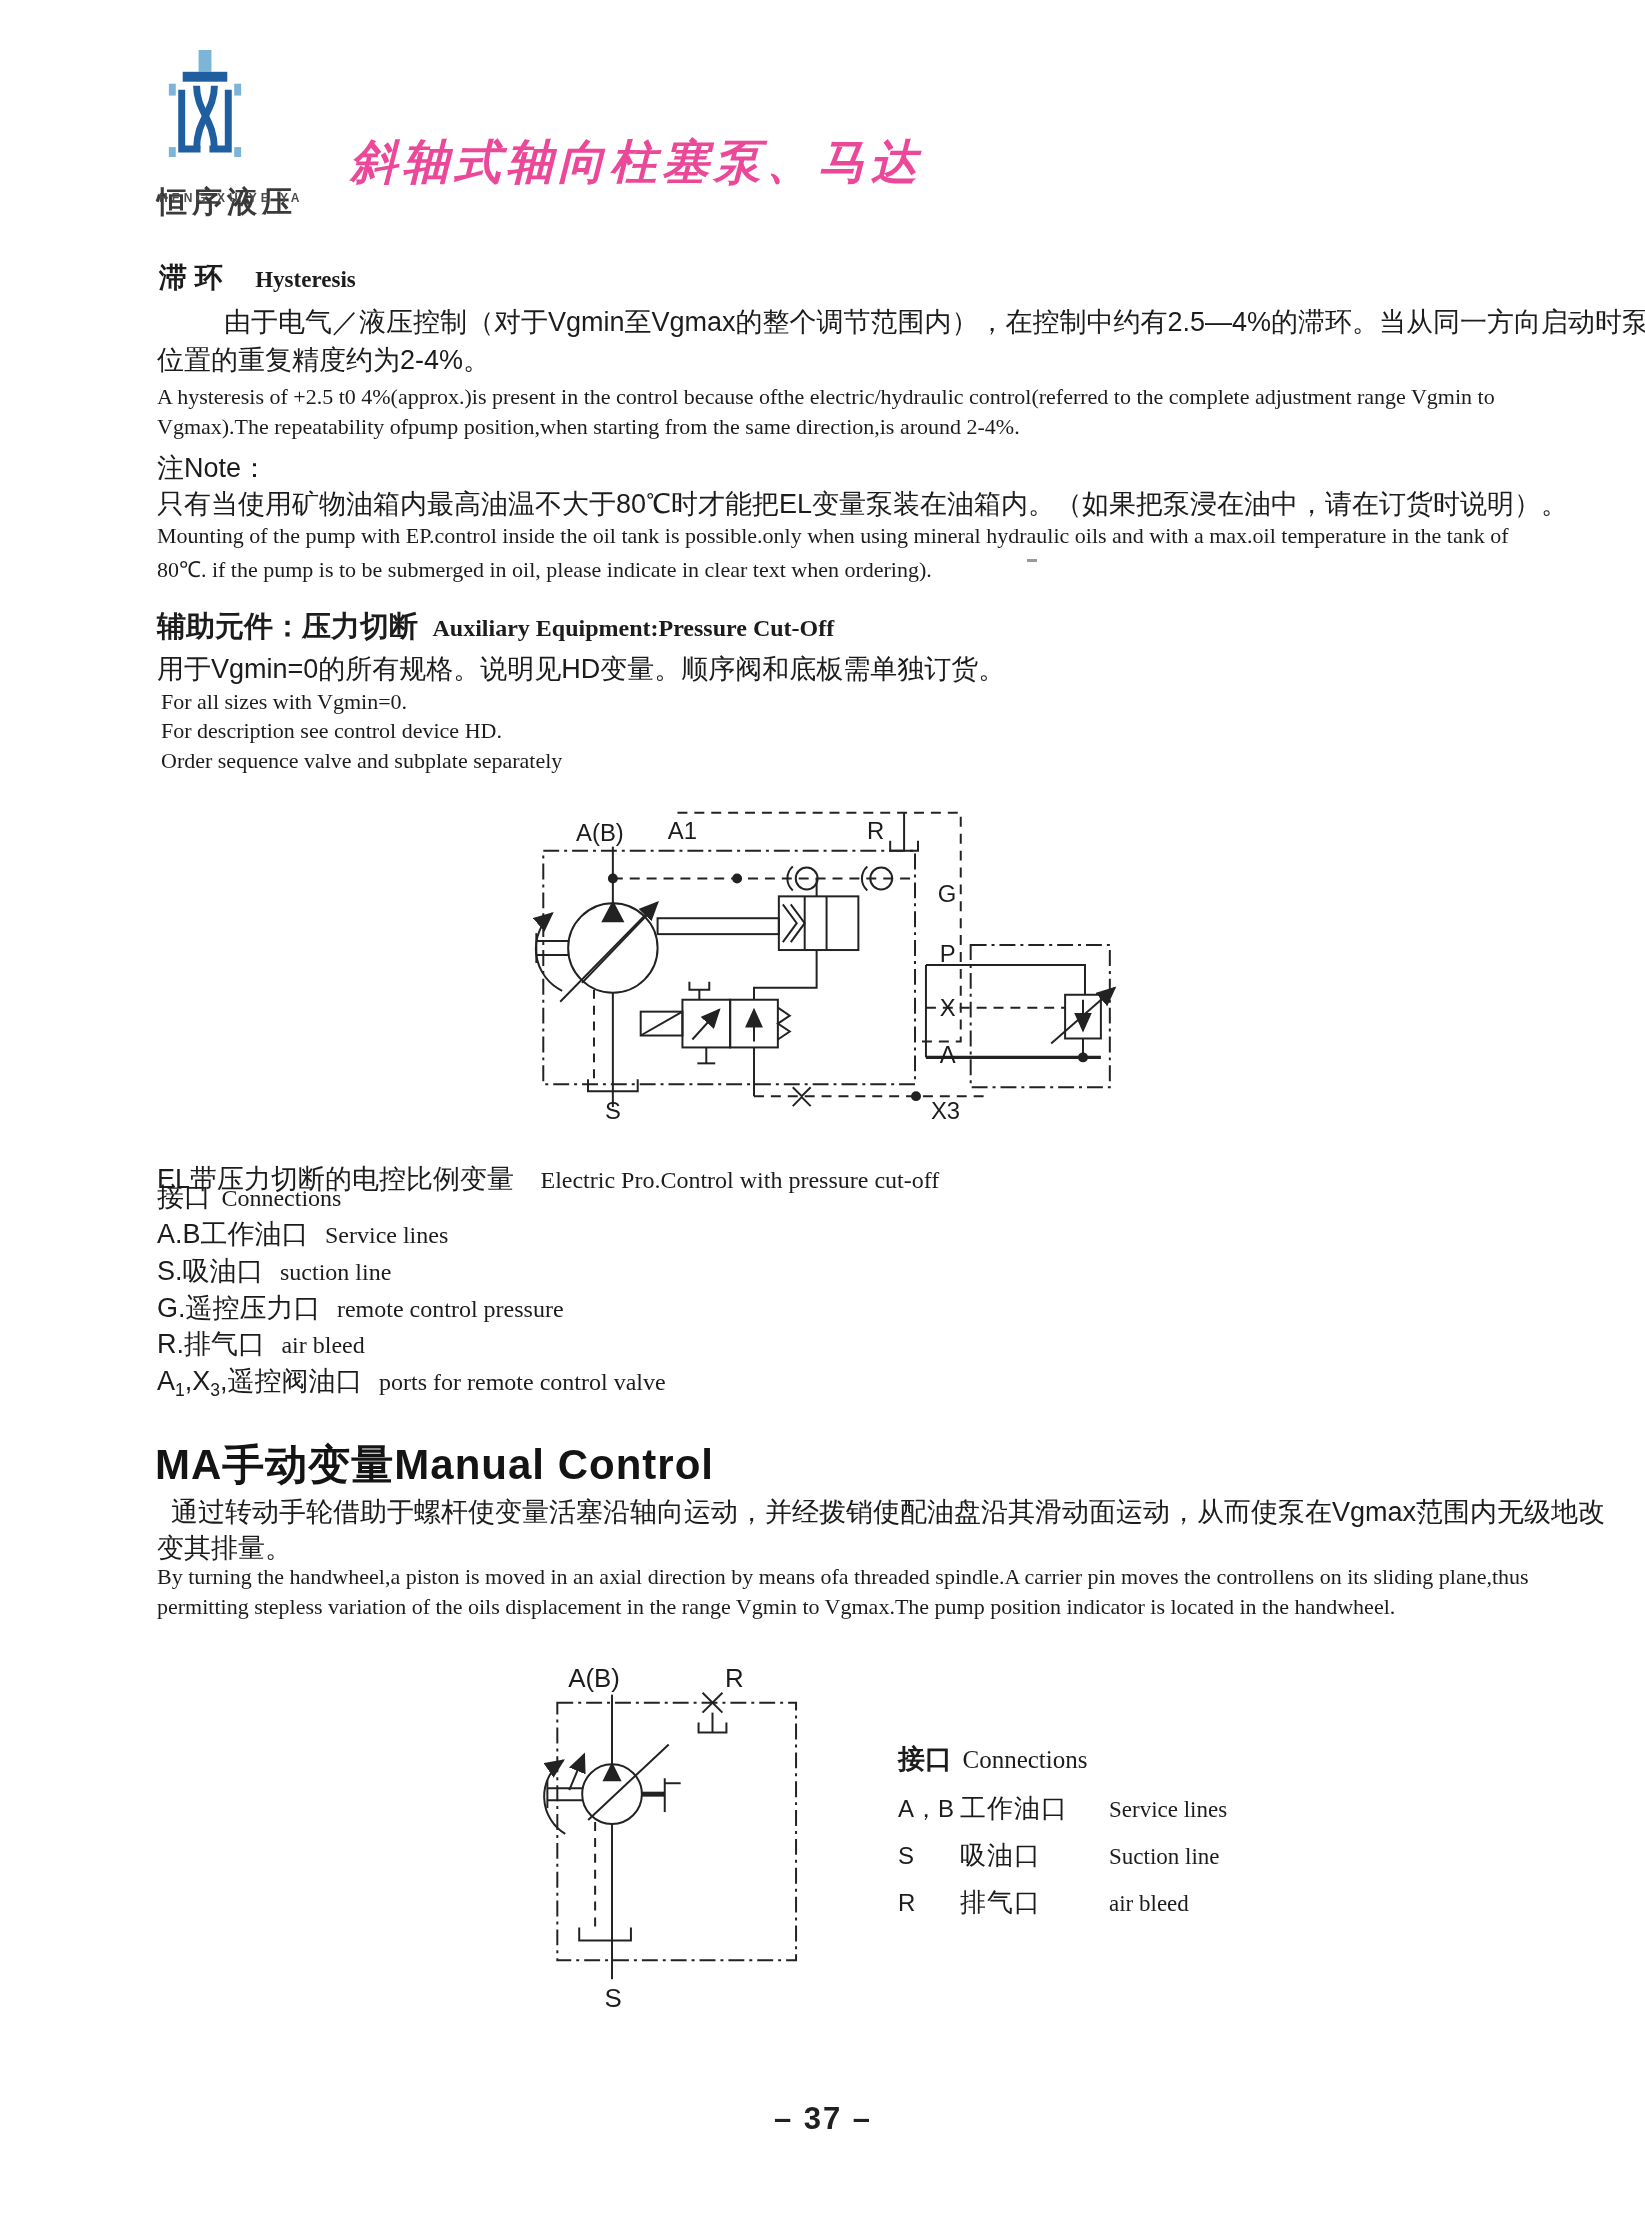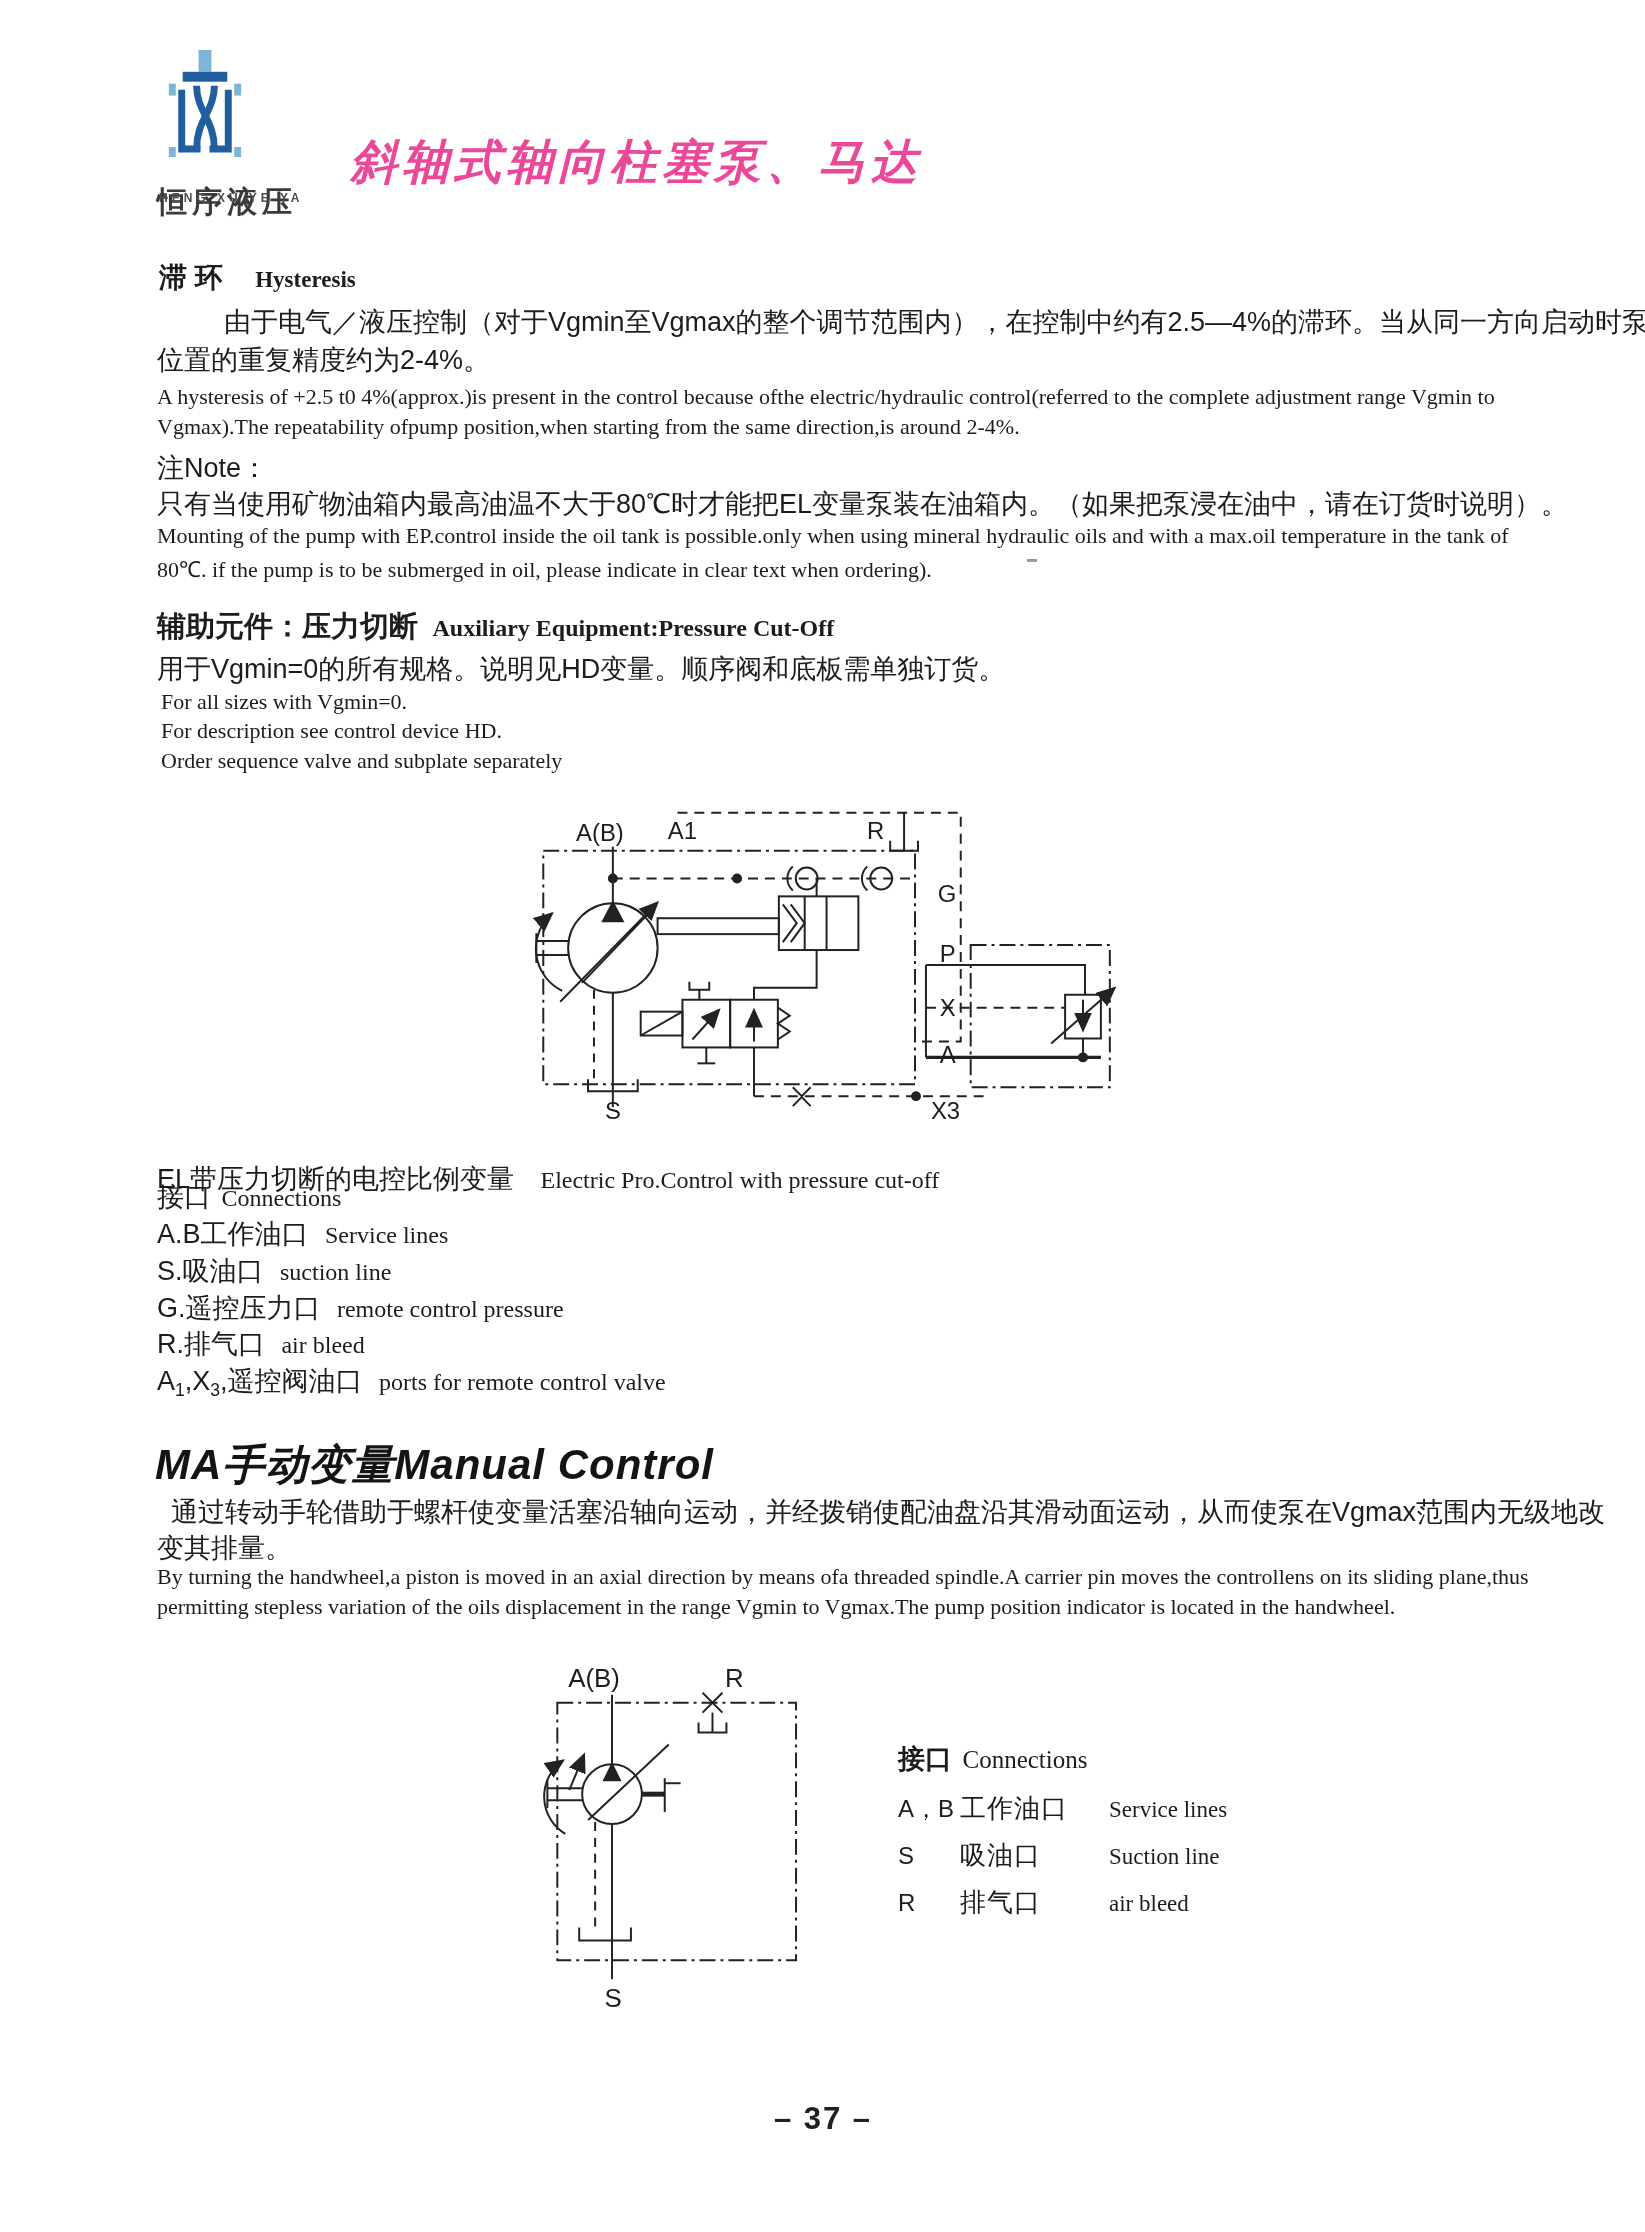--- a/index.html
+++ b/index.html
@@ -8,21 +8,21 @@
   .abs{position:absolute;white-space:nowrap;}
   .cn{font-family:"Liberation Sans",sans-serif;}
   .en{font-family:"Liberation Serif",serif;}
   .title{font-size:47px;font-weight:bold;letter-spacing:5px;color:#ec4899;font-style:italic;}
   .h-cn{font-size:28px;font-weight:bold;}
   .h-en{font-size:23px;font-weight:bold;font-family:"Liberation Serif",serif;}
   .body-cn{font-size:27px;}
   .body-en{font-size:22px;font-family:"Liberation Serif",serif;text-align:center;}
   .brand-cn{font-size:30px;font-weight:bold;letter-spacing:5px;color:#3a3a3a;}
   .brand-en{font-size:12px;letter-spacing:4px;color:#4c4c4c;font-weight:bold;}
-  .ma-head{font-size:42px;font-weight:bold;letter-spacing:1px;color:#141414;font-style:italic;}
+  .ma-head{font-size:42px;font-weight:bold;letter-spacing:1px;color:#141414;}
   .caption-cn{font-size:27px;}
   .caption-en{font-size:24px;font-family:"Liberation Serif",serif;}
   .footer{font-size:31px;font-weight:bold;letter-spacing:2px;color:#202020;}
   .conn-row{display:flex;align-items:baseline;}
   .conn-port{width:62px;font-size:24px;}
   .conn-cn{width:149px;font-size:26px;letter-spacing:1px;}
   .conn-en{font-size:23px;font-family:"Liberation Serif",serif;}
   sub{font-size:0.65em;}
   svg text{font-family:"Liberation Sans",sans-serif;fill:#1c1c1c;}
   .stray{background:#9a9a9a;}

